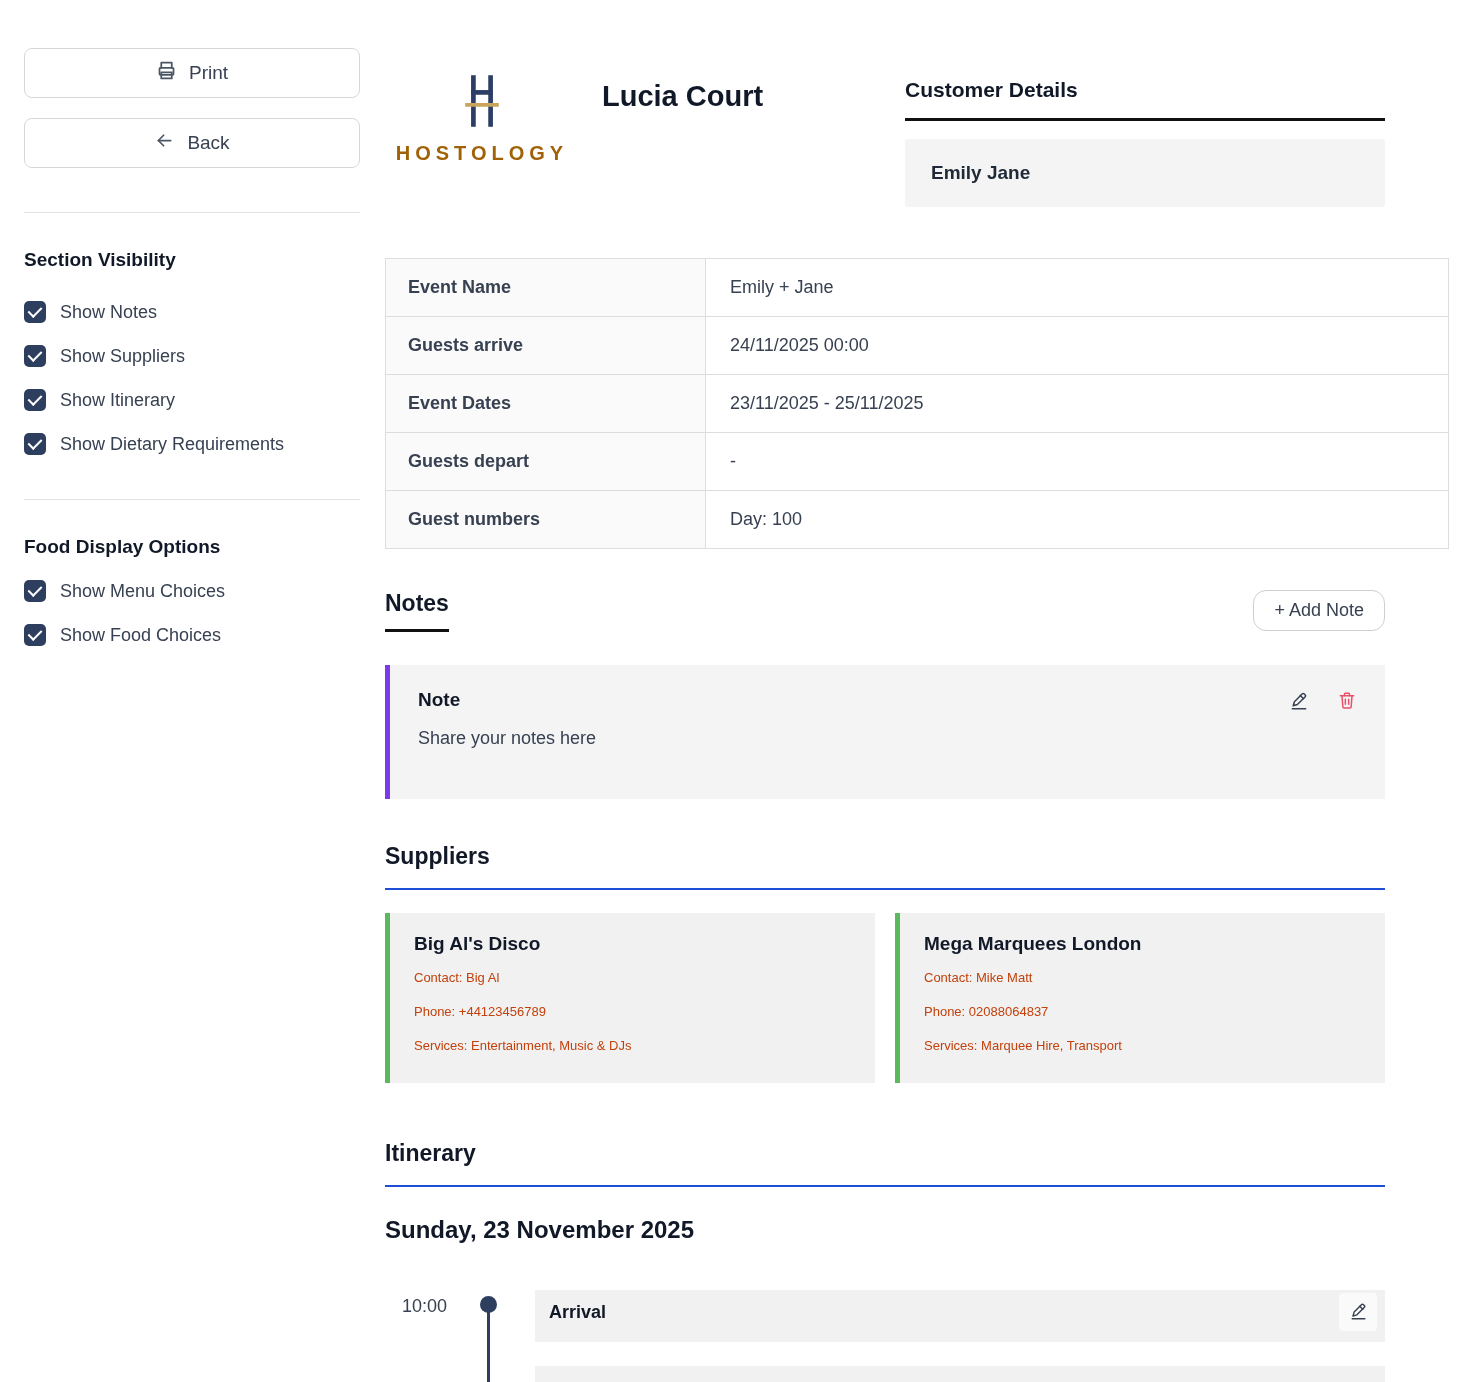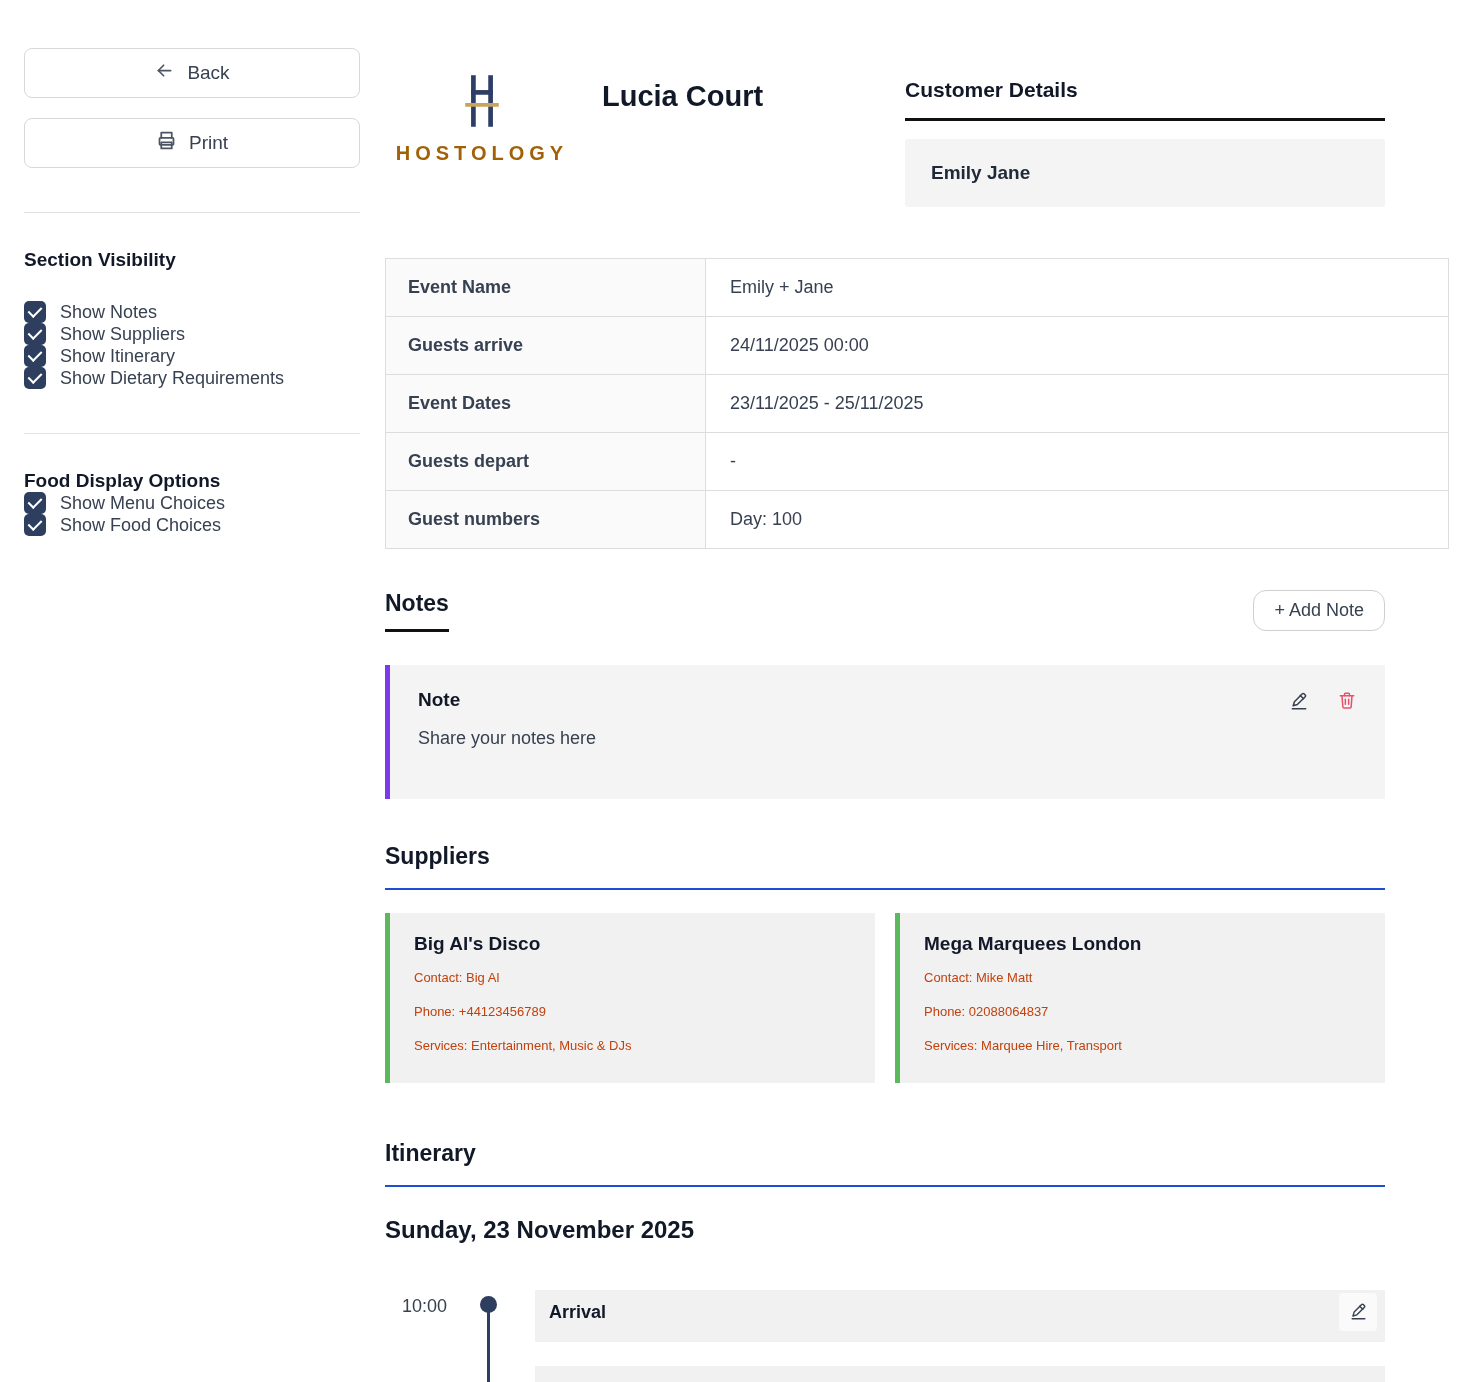--- a/index.html
+++ b/index.html
@@ -14,21 +14,21 @@
   .side-btn {
     display: flex; align-items: center; justify-content: center; gap: 12px;
     width: 100%; height: 50px; background: #fff; border: 1px solid #d7d7d7;
     border-radius: 8px; font-size: 19px; color: #374151; cursor: pointer;
     font-family: inherit;
   }
   .side-btn + .side-btn { margin-top: 20px; }
   .side-divider { border: none; border-top: 1px solid #e2e2e2; margin: 44px 0 0 0; }
   .side-heading { margin-top: 36px; font-size: 19px; font-weight: bold; color: #111827; }
   .check-row {
-    display: flex; align-items: center; gap: 14px; 
+    display: flex; align-items: center; gap: 14px; margin-top: 22px;
     font-size: 18px; color: #374151; cursor: pointer;
   }
   .check-row:first-of-type { margin-top: 30px; }
   .checkbox {
     width: 22px; height: 22px; border-radius: 5px; background: #2d3e5f;
     position: relative; flex: 0 0 22px;
   }
   .checkbox::after {
     content: ""; position: absolute; left: 7px; top: 3px; width: 6px; height: 11px;
     border-right: 2.5px solid #fff; border-bottom: 2.5px solid #fff;
@@ -123,36 +123,36 @@
   }
   .tl-card-partial { position: absolute; left: 535px; top: 1366px; width: 850px; height: 16px; background: #f1f1f1; }
 </style>
 </head>
 <body>
 
 <div class="sidebar">
   <button class="side-btn">
     <span>
       <svg viewBox="0 0 24 24" width="21" height="21" fill="none" stroke="#4b5563" stroke-width="2" stroke-linecap="round" stroke-linejoin="round">
-          <path d="M19 12H5"></path>
-          <path d="M11 18l-6-6 6-6"></path>
-        </svg>
-    </span>
-    <span>Back</span>
-  </button>
-
-  <button class="side-btn">
-    <span>
-      <svg viewBox="0 0 24 24" width="21" height="21" fill="none" stroke="#4b5563" stroke-width="2" stroke-linecap="round" stroke-linejoin="round">
           <path d="M6 9V3h12v6"></path>
           <rect x="4" y="9" width="16" height="8" rx="1"></rect>
           <path d="M6 14h12v7H6z"></path>
         </svg>
     </span>
     <span>Print</span>
+  </button>
+
+  <button class="side-btn">
+    <span>
+      <svg viewBox="0 0 24 24" width="21" height="21" fill="none" stroke="#4b5563" stroke-width="2" stroke-linecap="round" stroke-linejoin="round">
+          <path d="M19 12H5"></path>
+          <path d="M11 18l-6-6 6-6"></path>
+        </svg>
+    </span>
+    <span>Back</span>
   </button>
 
   <hr class="side-divider">
 
   <div class="side-heading">Section Visibility</div>
 
   <label class="check-row">
     <span class="checkbox"></span>
     <span>Show Notes</span>
   </label>

